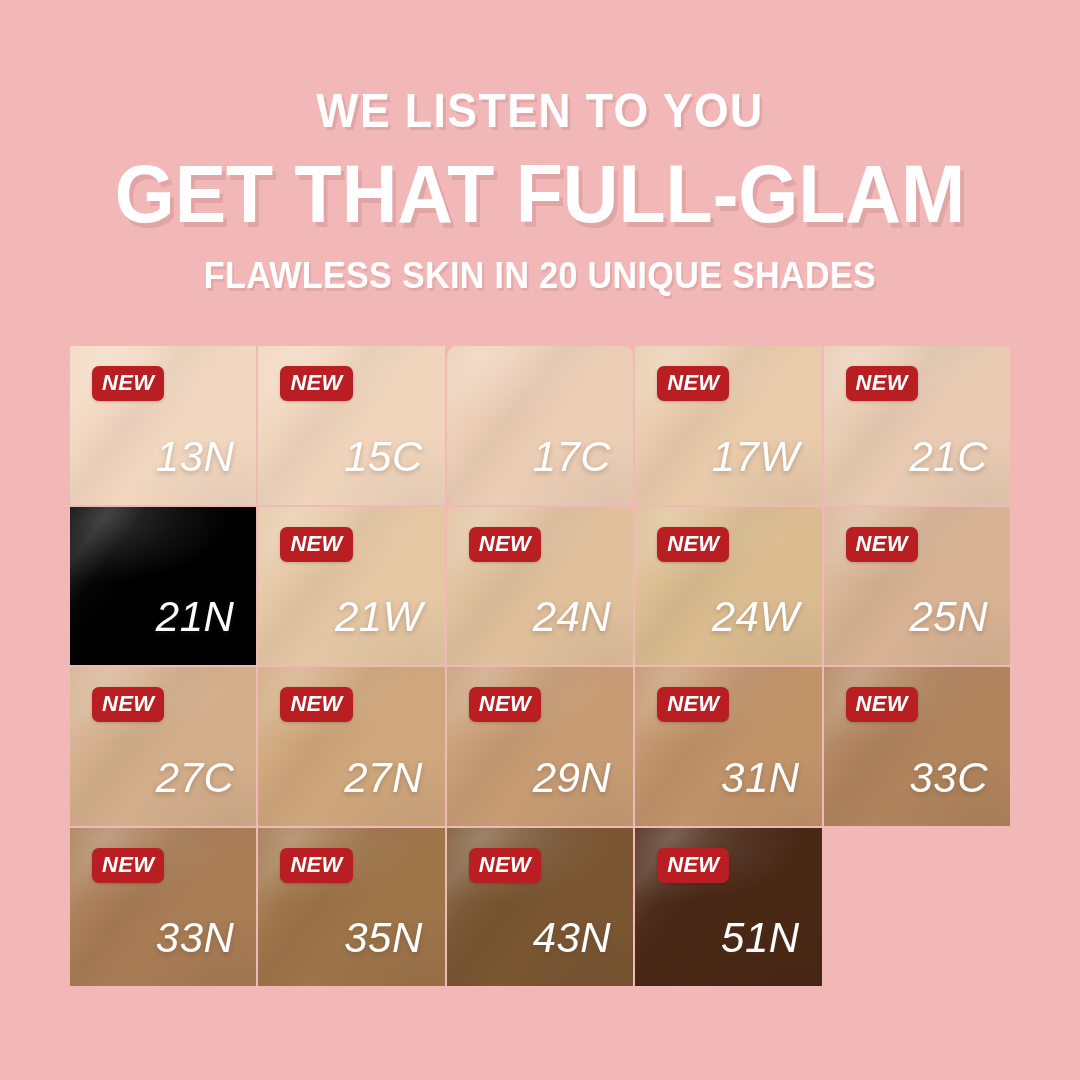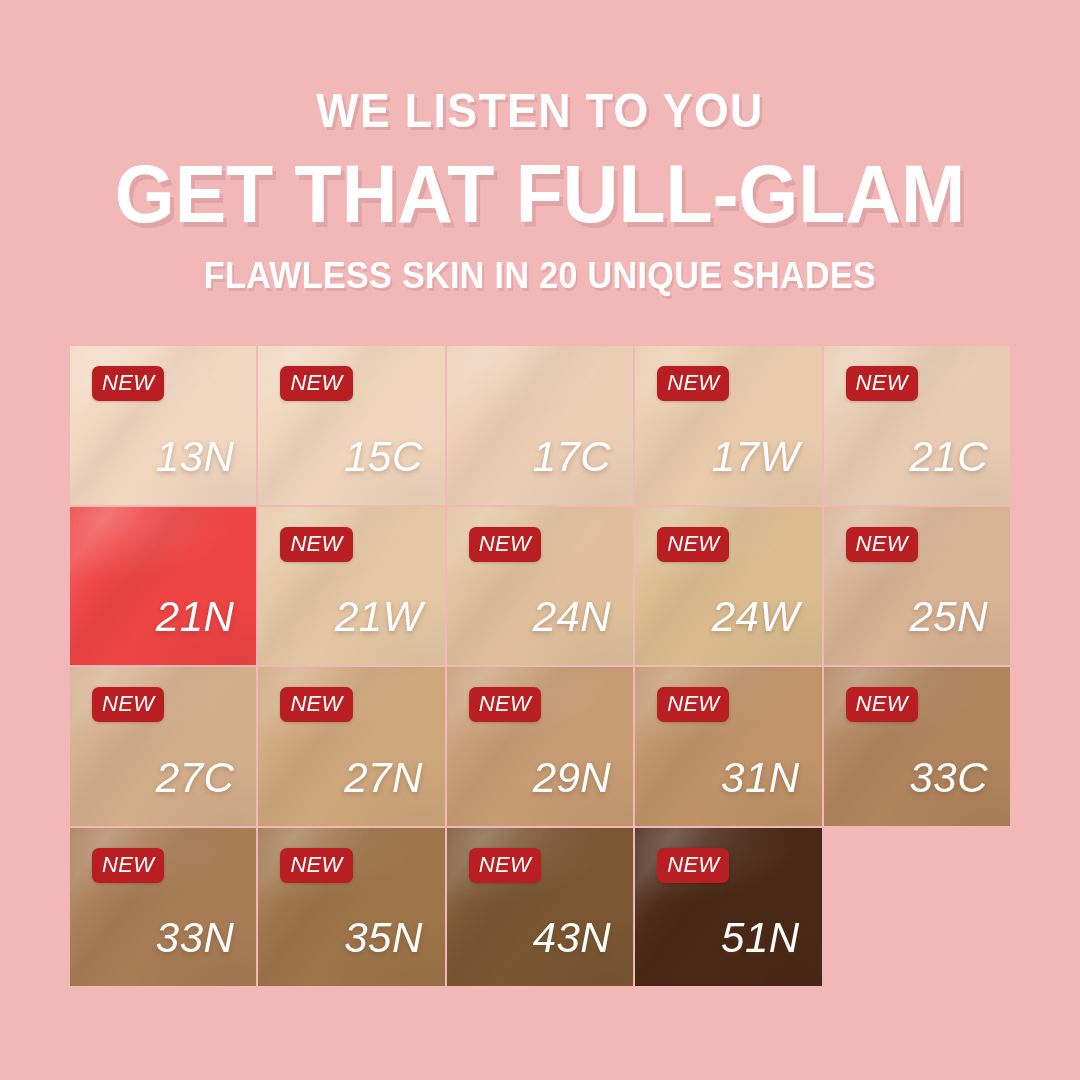--- a/index.html
+++ b/index.html
@@ -112,21 +112,21 @@
   }
 
   .badge-new {
     position: absolute;
     top: 20px;
     left: 22px;
     background: #b81e22;
     color: #ffffff;
     font-size: 22px;
     line-height: 22px;
-    font-weight: 400;
+    font-weight: 700;
     font-style: italic;
     letter-spacing: 0.3px;
     padding: 6px 10px 7px 10px;
     border-radius: 7px;
     text-transform: uppercase;
     box-shadow: 0 1px 3px rgba(0,0,0,0.18);
   }
 
   .shade-label {
     position: absolute;
@@ -159,38 +159,38 @@
         <div class="sheen-b"></div>
         <div class="badge-new" style="background: rgb(184, 30, 34); color: rgb(255, 255, 255);">NEW</div>
         <div class="shade-label">13N</div>
       </div>
       <div class="swatch" style="background: rgb(240, 213, 188);">
         <div class="sheen-a"></div>
         <div class="sheen-b"></div>
         <div class="badge-new" style="background: rgb(184, 30, 34); color: rgb(255, 255, 255);">NEW</div>
         <div class="shade-label">15C</div>
       </div>
-      <div class="swatch" style="background: rgb(236, 206, 181);">
+      <div class="swatch" style="background: rgb(236, 206, 181); border-radius: 10px;">
         <div class="sheen-a"></div>
         <div class="sheen-b"></div>
         <div class="shade-label">17C</div>
       </div>
       <div class="swatch" style="background: rgb(233, 203, 171);">
         <div class="sheen-a"></div>
         <div class="sheen-b"></div>
         <div class="badge-new" style="background: rgb(184, 30, 34); color: rgb(255, 255, 255);">NEW</div>
         <div class="shade-label">17W</div>
       </div>
       <div class="swatch" style="background: rgb(232, 203, 178);">
         <div class="sheen-a"></div>
         <div class="sheen-b"></div>
         <div class="badge-new" style="background: rgb(184, 30, 34); color: rgb(255, 255, 255);">NEW</div>
         <div class="shade-label">21C</div>
       </div>
-      <div class="swatch" style="background: #ef4444;">
+      <div class="swatch" style="background: #000000;">
         <div class="sheen-a"></div>
         <div class="sheen-b"></div>
         <div class="shade-label">21N</div>
       </div>
       <div class="swatch" style="background: rgb(229, 199, 164);">
         <div class="sheen-a"></div>
         <div class="sheen-b"></div>
         <div class="badge-new" style="background: rgb(184, 30, 34); color: rgb(255, 255, 255);">NEW</div>
         <div class="shade-label">21W</div>
       </div>

